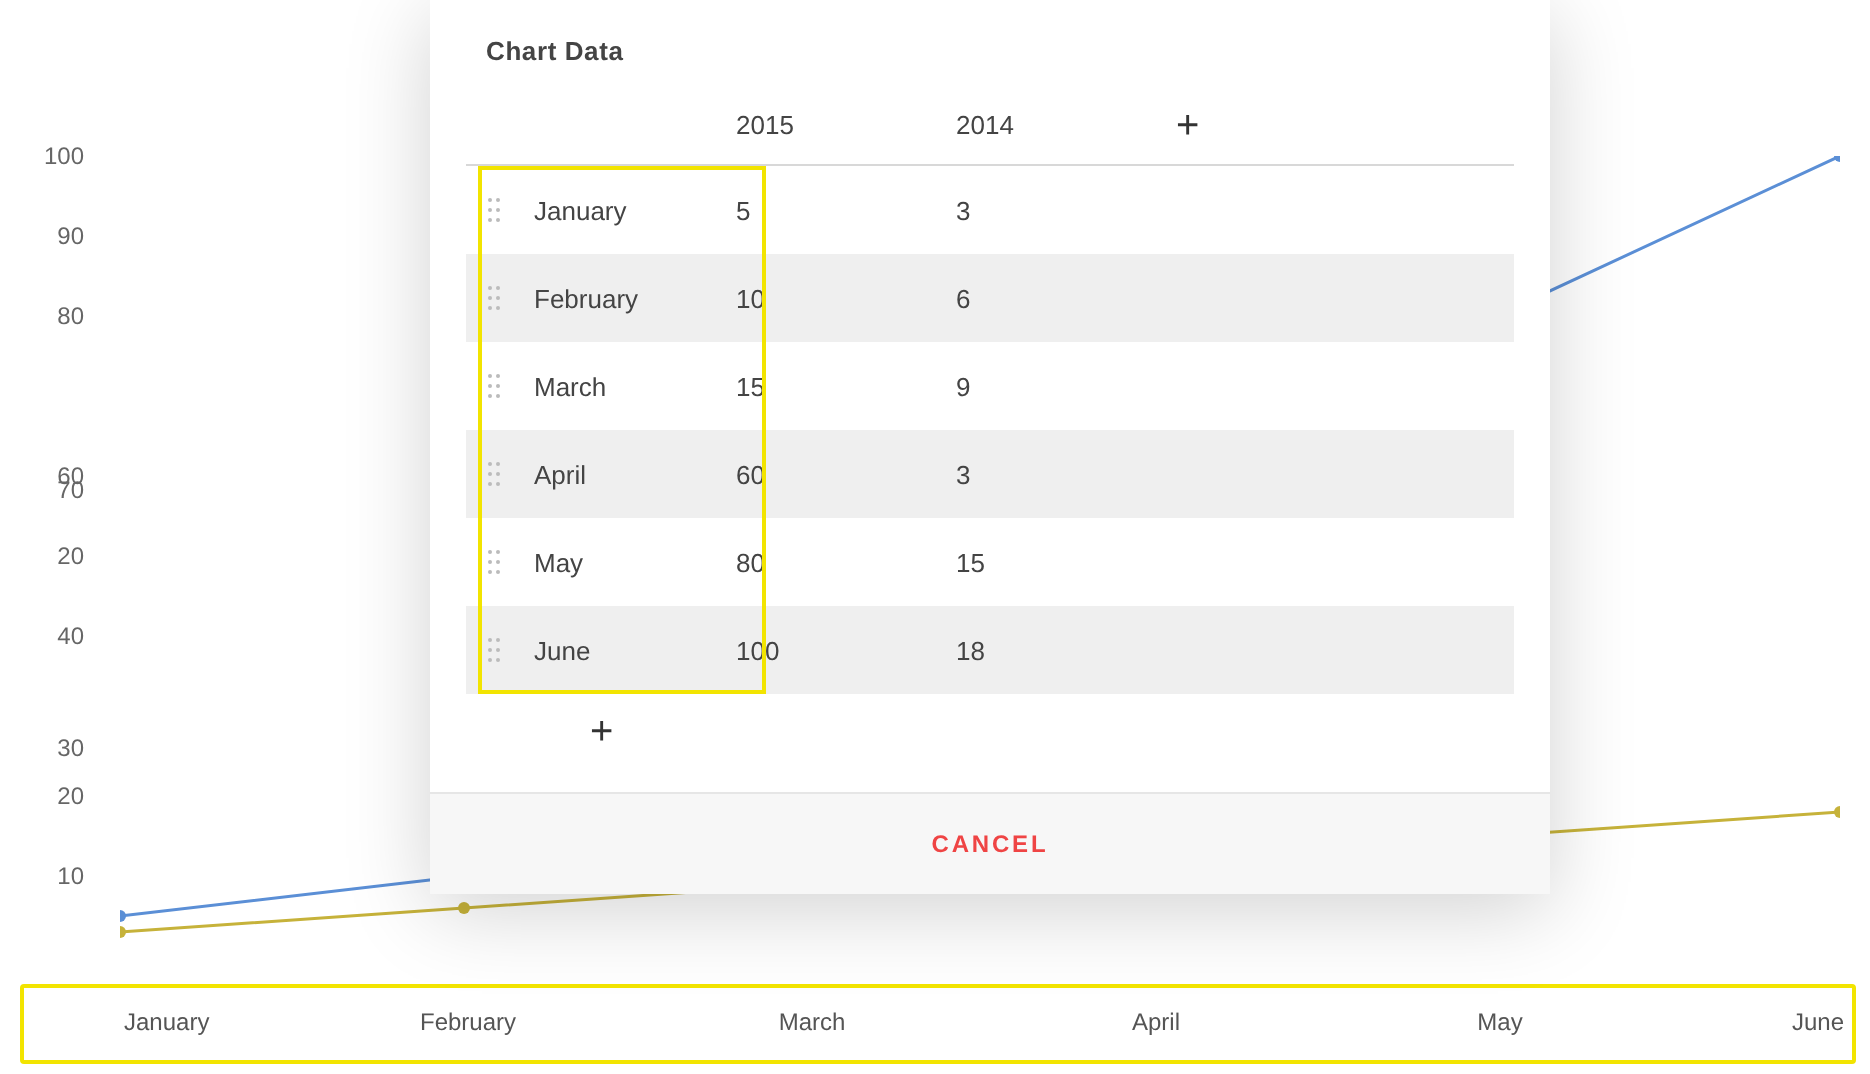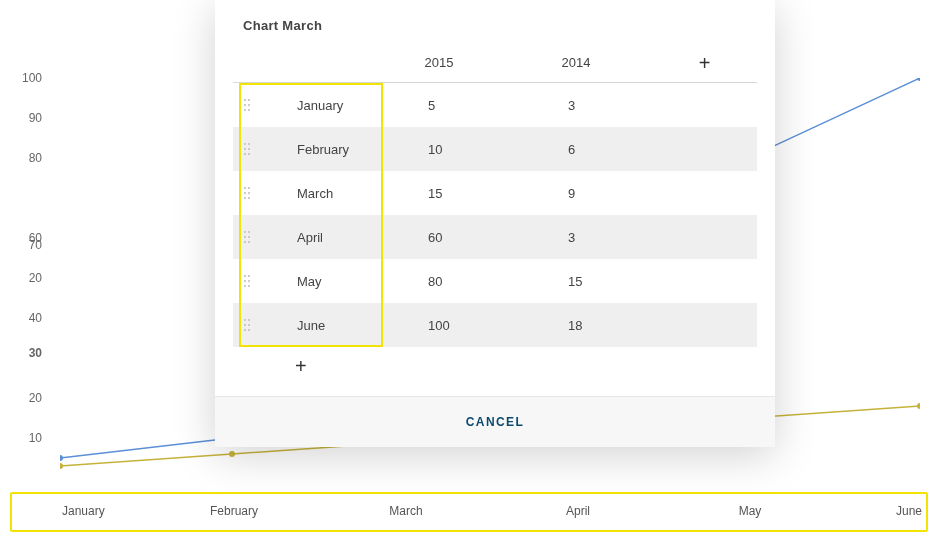--- a/index.html
+++ b/index.html
@@ -17,21 +17,21 @@
   .x-tick.right-anchor { transform: translateX(-100%); }
 
   .chart-svg { position: absolute; left: 60px; top: 78px; width: 860px; height: 400px; }
 
   
   .dialog { position: absolute; left: 215px; top: 0; width: 560px; background: #fff; box-shadow: 0 8px 40px rgba(0,0,0,0.18); }
   .dialog-header { padding: 18px 28px 10px 28px; }
   .dialog-title { font-size: 13px; font-weight: 600; letter-spacing: 0.3px; color: #444; }
 
   .grid { padding: 0 18px 18px 18px; }
-  .grid-row { display: flex; align-items: center; height: 44px; gap: 30px; }
+  .grid-row { display: flex; align-items: center; height: 44px; }
   .grid-row.header-row { border-bottom: 1px solid #d8d8d8; height: 40px; }
   .grid-row.striped:nth-of-type(odd) { background: #efefef; }
 
   .col-handle { width: 30px; display: flex; align-items: center; justify-content: center; color: #bbb; cursor: grab; }
   .col-row-label { width: 105px; font-size: 13px; color: #444; padding-left: 4px; }
   .col-series { width: 110px; font-size: 13px; color: #444; }
   .col-add { width: 60px; font-size: 20px; color: #333; display: flex; align-items: center; }
 
   .row-box { position: relative; }
   .highlight-rows {
@@ -39,40 +39,40 @@
     left: 24px; top: 40px;
     width: 144px; height: 264px;
     border: 2px solid #f2e400;
     pointer-events: none;
     z-index: 5;
   }
 
   .add-row-line { padding: 8px 0 0 62px; font-size: 20px; font-weight: 700; color: #333; }
 
   .dialog-actions { display: flex; border-top: 1px solid #e6e6e6; background: #f7f7f7; }
-  .dialog-btn { flex: 1; text-align: center; padding: 18px 0; font-size: 12px; font-weight: 700; letter-spacing: 1.4px; color: #0c4a6e; cursor: pointer; }
+  .dialog-btn { flex: 1; text-align: center; padding: 18px 0; font-size: 12px; font-weight: 700; letter-spacing: 1.4px; color: #ef4444; cursor: pointer; }
   .dialog-btn + .dialog-btn { border-left: 1px solid #e6e6e6; }
 
   .drag-dots { width: 10px; height: 14px; display: inline-block; }
   .drag-dots svg { display:block; }
 
   .plus-icon { font-weight: 400; font-size: 20px; line-height: 1; cursor: pointer; }
 </style>
 </head>
 <body>
 
 <div class="canvas">
 
   <div class="chart-wrap">
 
     <div class="y-axis">
 
     <div class="y-tick" style="top: 360px;">10</div>
         <div class="y-tick" style="top: 320px; margin-left: 37px;">20</div>
-        <div class="y-tick" style="top: 275px; font-weight: bold;">30</div>
+        <div class="y-tick" style="top: 296px;">30</div>
         <div class="y-tick" style="top: 240px; margin-left: 19px;">40</div>
         <div class="y-tick" style="top: 200px;">20</div>
         <div class="y-tick" style="top: 160px;">60</div>
         <div class="y-tick" style="top: 120px; margin-top: 47px;">70</div>
         <div class="y-tick" style="top: 80px;">80</div>
         <div class="y-tick" style="top: 40px;">90</div>
         <div class="y-tick" style="top: 0px;">100</div>
       </div>
 
     <svg class="chart-svg" viewBox="0 0 860 400">
@@ -97,21 +97,21 @@
         <div class="x-tick" style="left: 222px;">February</div>
         <div class="x-tick" style="left: 394px;">March</div>
         <div class="x-tick" style="left: 566px;">April</div>
         <div class="x-tick" style="left: 738px;">May</div>
         <div class="x-tick right-anchor" style="left: 910px;">June</div>
       </div>
   </div>
 
   <div class="dialog">
     <div class="dialog-header">
-      <div class="dialog-title">Chart March</div>
+      <div class="dialog-title">Chart Data</div>
     </div>
 
     <div class="grid row-box">
       <div class="highlight-rows"></div>
 
       <div class="grid-row header-row">
         <div class="col-handle"></div>
         <div class="col-row-label"></div>
         <div class="col-series">2015</div>
         <div class="col-series">2014</div>

